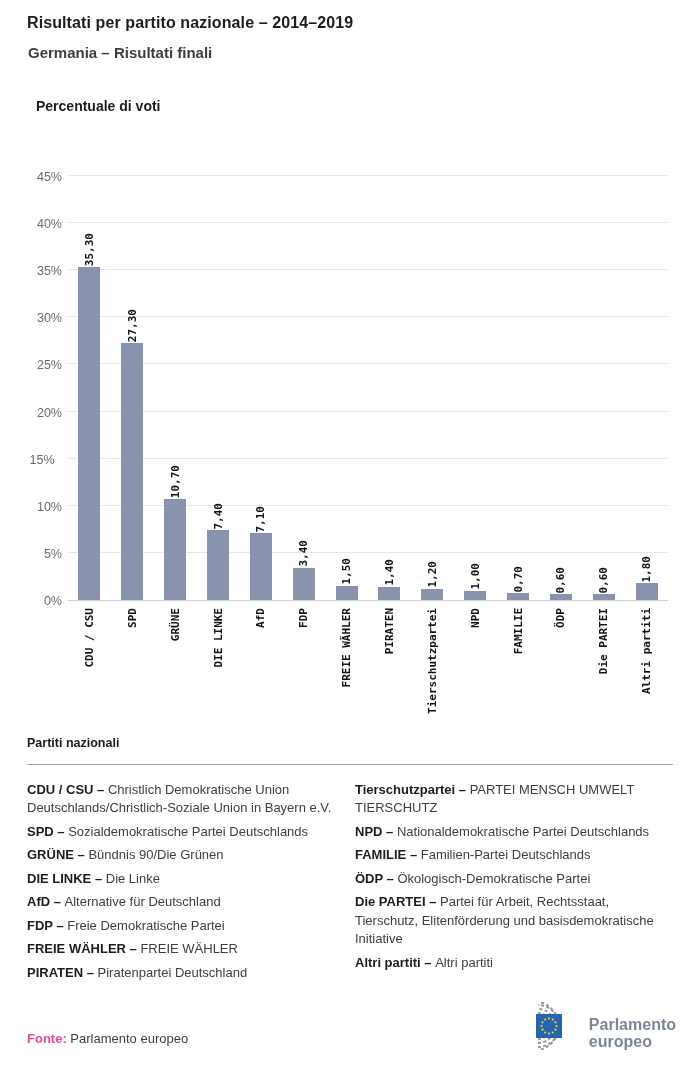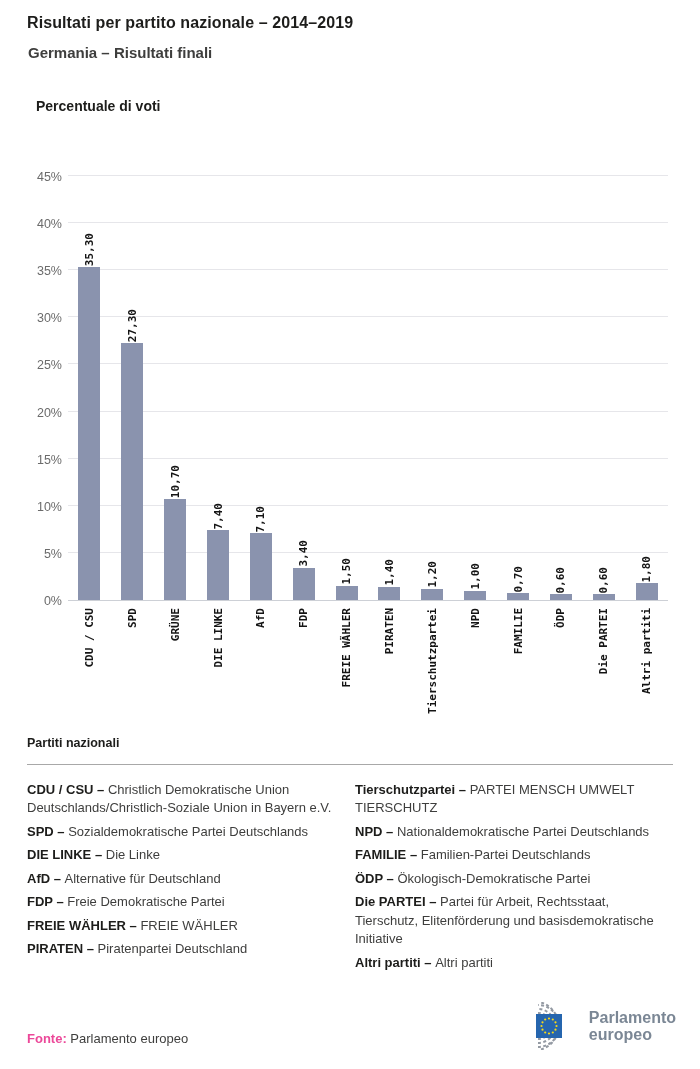--- a/index.html
+++ b/index.html
@@ -34,21 +34,21 @@
   .parties { position:absolute; left:27px; top:736px; width:646px; }
   .parties-title { font-size:12.5px; font-weight:bold; color:#1d1d1b; }
   .divider { height:1px; background:#a8a8a8; margin-top:14px; margin-bottom:16px; }
   .cols { display:flex; gap:10px; }
   .col { flex:1; }
   .entry { font-size:13px; line-height:1.42; color:#3e3e3d; margin-bottom:5px; }
   .abbr { font-weight:bold; color:#1d1d1b; }
 
   .source { position:absolute; left:27px; top:1031px; font-size:13px; color:#3e3e3d; }
   .source b { color:#ec4899; }
-  .logo { position:absolute; right:24px; top:1002px; display:flex; align-items:center; gap:21px; }
+  .logo { position:absolute; right:24px; top:1002px; display:flex; align-items:flex-end; gap:21px; }
   .logo-text { font-size:16px; font-weight:bold; color:#7b8795; line-height:17px; }
 </style>
 </head>
 <body>
 
 <div class="page">
 
   <div class="title">Risultati per partito nazionale – 2014–2019</div>
   <div class="subtitle">Germania – Risultati finali</div>
   <div class="axis-title">Percentuale di voti</div>
@@ -60,21 +60,21 @@
       <div class="ytick" style="bottom: calc(88.8889% - 8px);">40%</div>
       <div class="gridline" style="bottom: 77.7778%;"></div>
       <div class="ytick" style="bottom: calc(77.7778% - 8px);">35%</div>
       <div class="gridline" style="bottom: 66.6667%;"></div>
       <div class="ytick" style="bottom: calc(66.6667% - 8px);">30%</div>
       <div class="gridline" style="bottom: 55.5556%;"></div>
       <div class="ytick" style="bottom: calc(55.5556% - 8px);">25%</div>
       <div class="gridline" style="bottom: 44.4444%;"></div>
       <div class="ytick" style="bottom: calc(44.4444% - 8px);">20%</div>
       <div class="gridline" style="bottom: 33.3333%;"></div>
-      <div class="ytick" style="bottom: calc(33.3333% - 8px);">15%</div>
+      <div class="ytick" style="bottom: calc(33.3333% - 8px); text-align: center;">15%</div>
       <div class="gridline" style="bottom: 22.2222%;"></div>
       <div class="ytick" style="bottom: calc(22.2222% - 8px);">10%</div>
       <div class="gridline" style="bottom: 11.1111%;"></div>
       <div class="ytick" style="bottom: calc(11.1111% - 8px);">5%</div>
       <div class="ytick" style="bottom: calc(0% - 8px);">0%</div>
       <div class="bars">
         <div class="bar-slot">
           <div class="bar" style="height: 78.4444%; background: rgb(138, 147, 174);"></div>
           <div class="vlabel-wrap" style="bottom: calc(78.4444% + 1px);">
             <span class="vtext val-label">35,30</span>
@@ -205,20 +205,21 @@
       </div>
     </div>
 
   <div class="parties">
     <div class="parties-title">Partiti nazionali</div>
     <div class="divider"></div>
     <div class="cols" id="partycols">
         <div class="col">
           <div class="entry"><span class="abbr">CDU / CSU – </span><span>Christlich Demokratische Union Deutschlands/Christlich-Soziale Union in Bayern e.V.</span></div>
           <div class="entry"><span class="abbr">SPD – </span><span>Sozialdemokratische Partei Deutschlands</span></div>
+          <div class="entry"><span class="abbr">GRÜNE – </span><span>Bündnis 90/Die Grünen</span></div>
           <div class="entry"><span class="abbr">DIE LINKE – </span><span>Die Linke</span></div>
           <div class="entry"><span class="abbr">AfD – </span><span>Alternative für Deutschland</span></div>
           <div class="entry"><span class="abbr">FDP – </span><span>Freie Demokratische Partei</span></div>
           <div class="entry"><span class="abbr">FREIE WÄHLER – </span><span>FREIE WÄHLER</span></div>
           <div class="entry"><span class="abbr">PIRATEN – </span><span>Piratenpartei Deutschland</span></div>
         </div>
         <div class="col">
           <div class="entry"><span class="abbr">Tierschutzpartei – </span><span>PARTEI MENSCH UMWELT TIERSCHUTZ</span></div>
           <div class="entry"><span class="abbr">NPD – </span><span>Nationaldemokratische Partei Deutschlands</span></div>
           <div class="entry"><span class="abbr">FAMILIE – </span><span>Familien-Partei Deutschlands</span></div>

